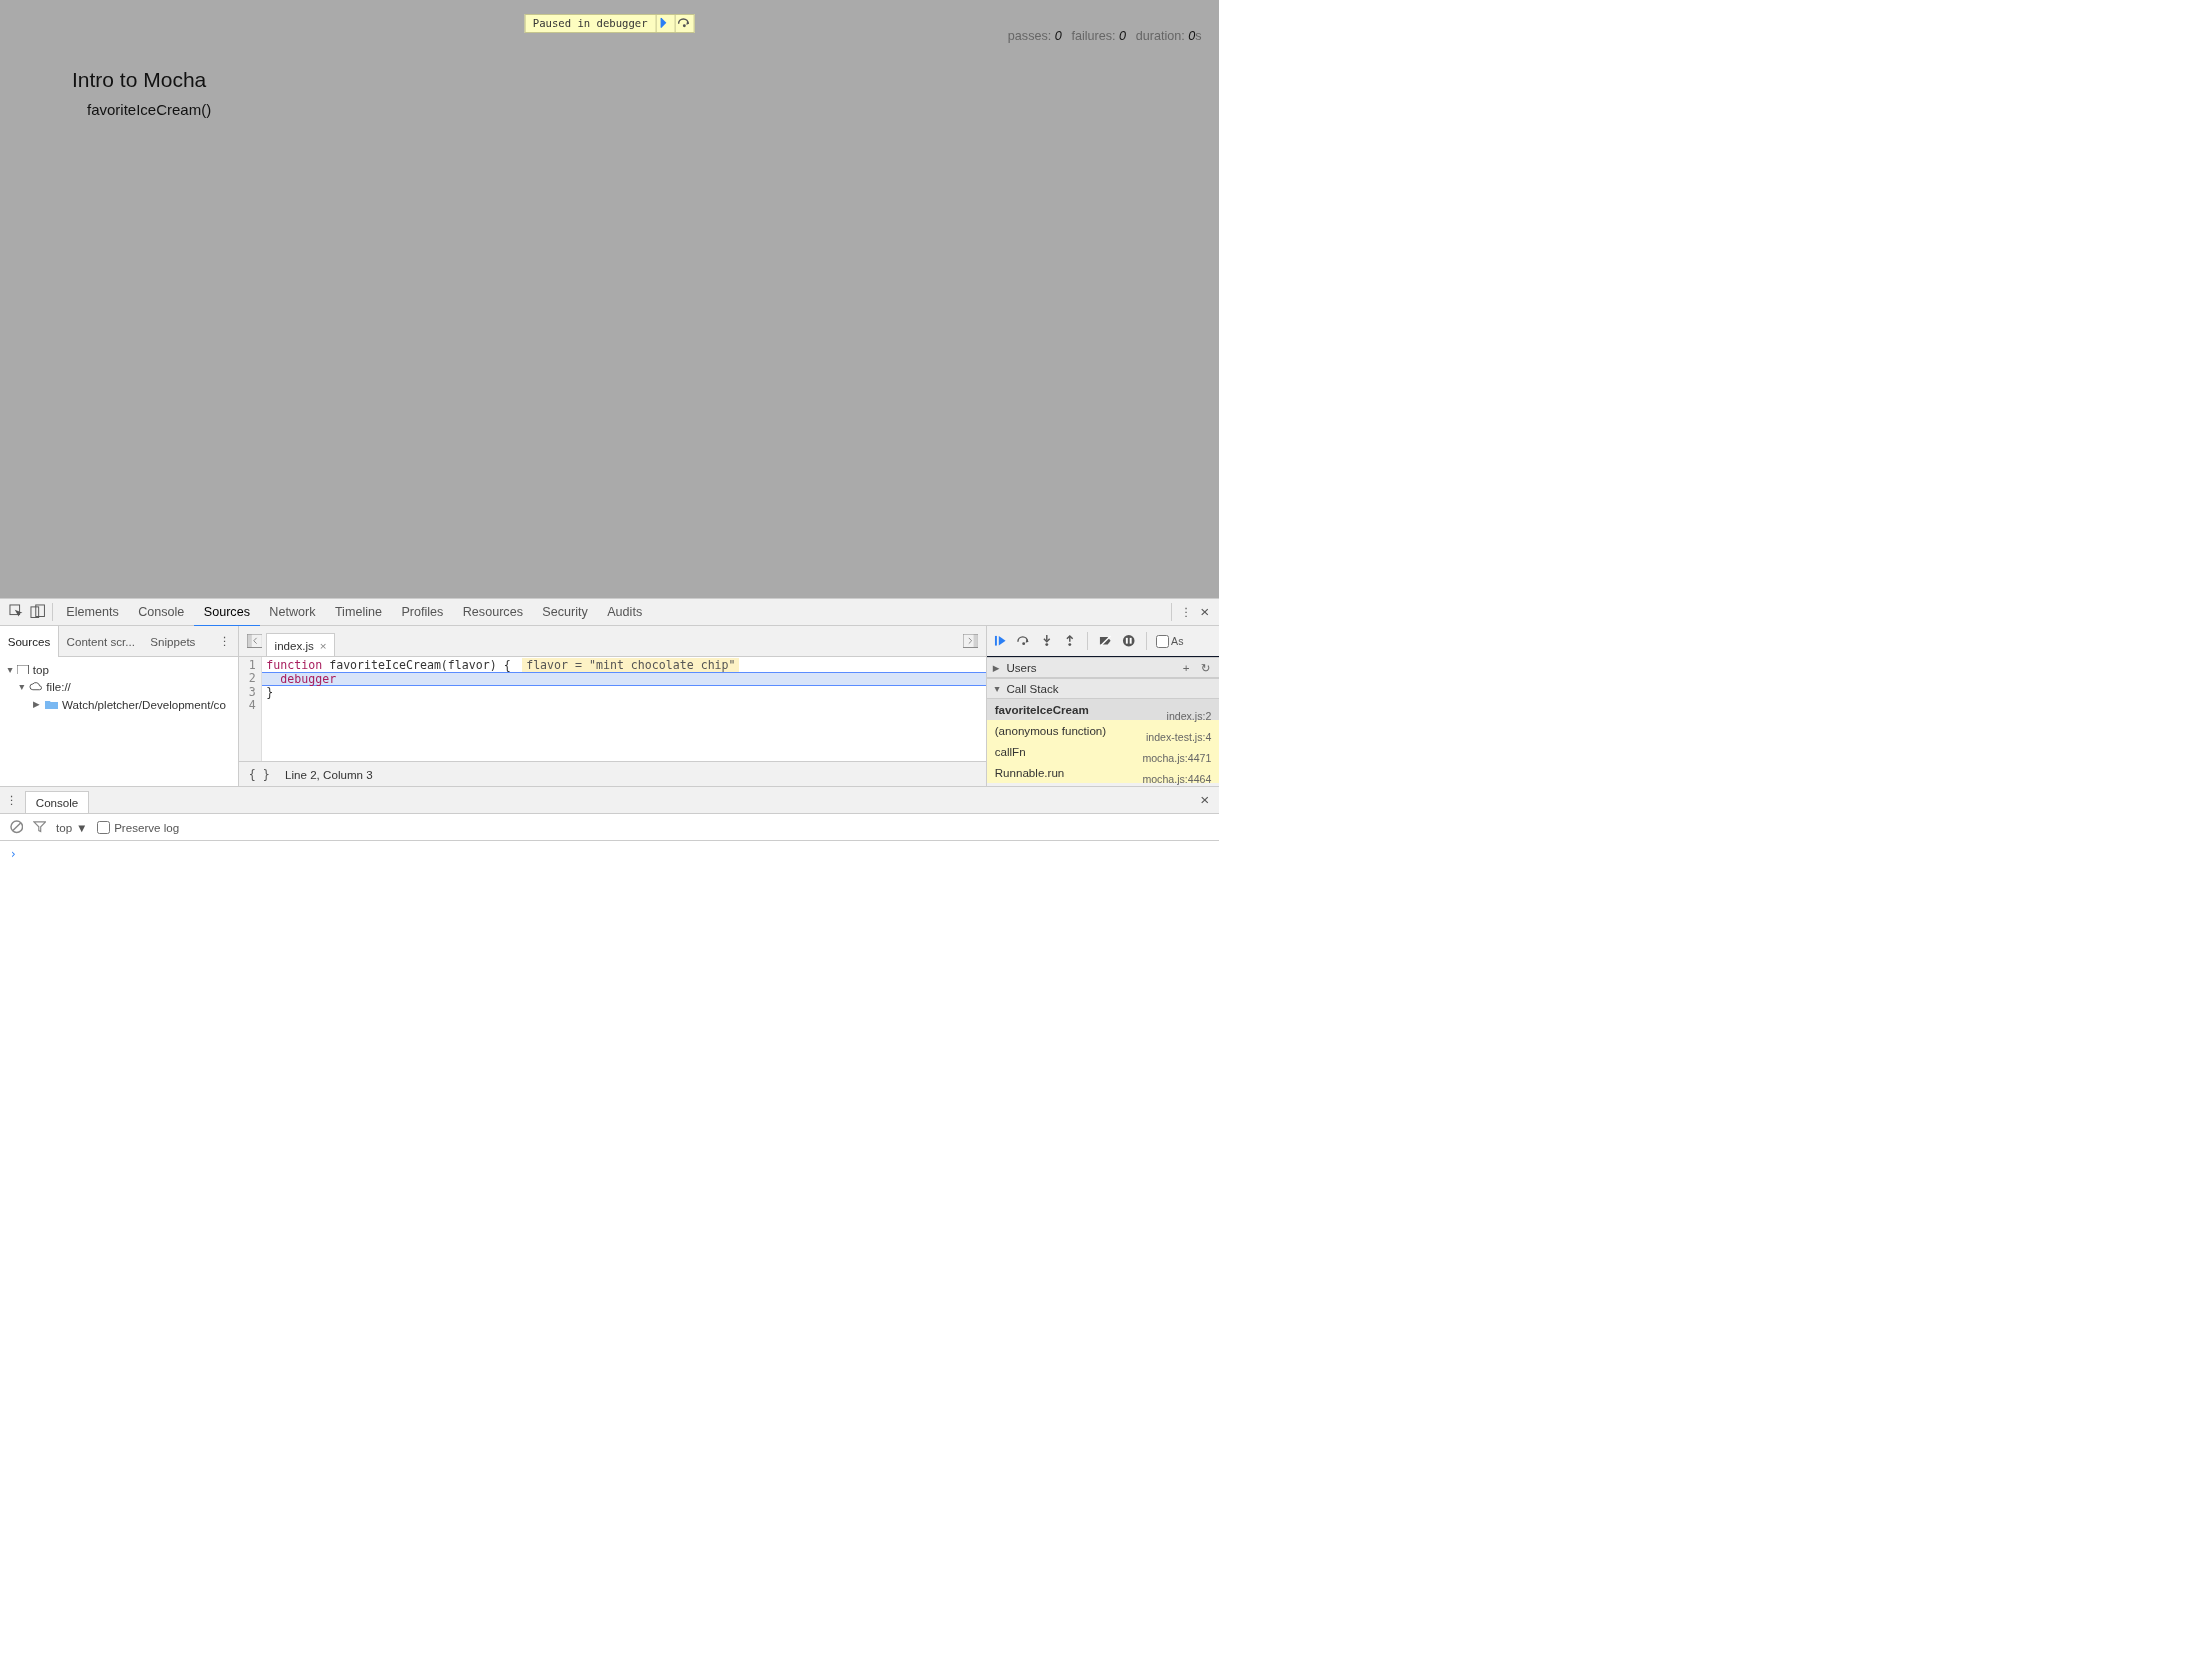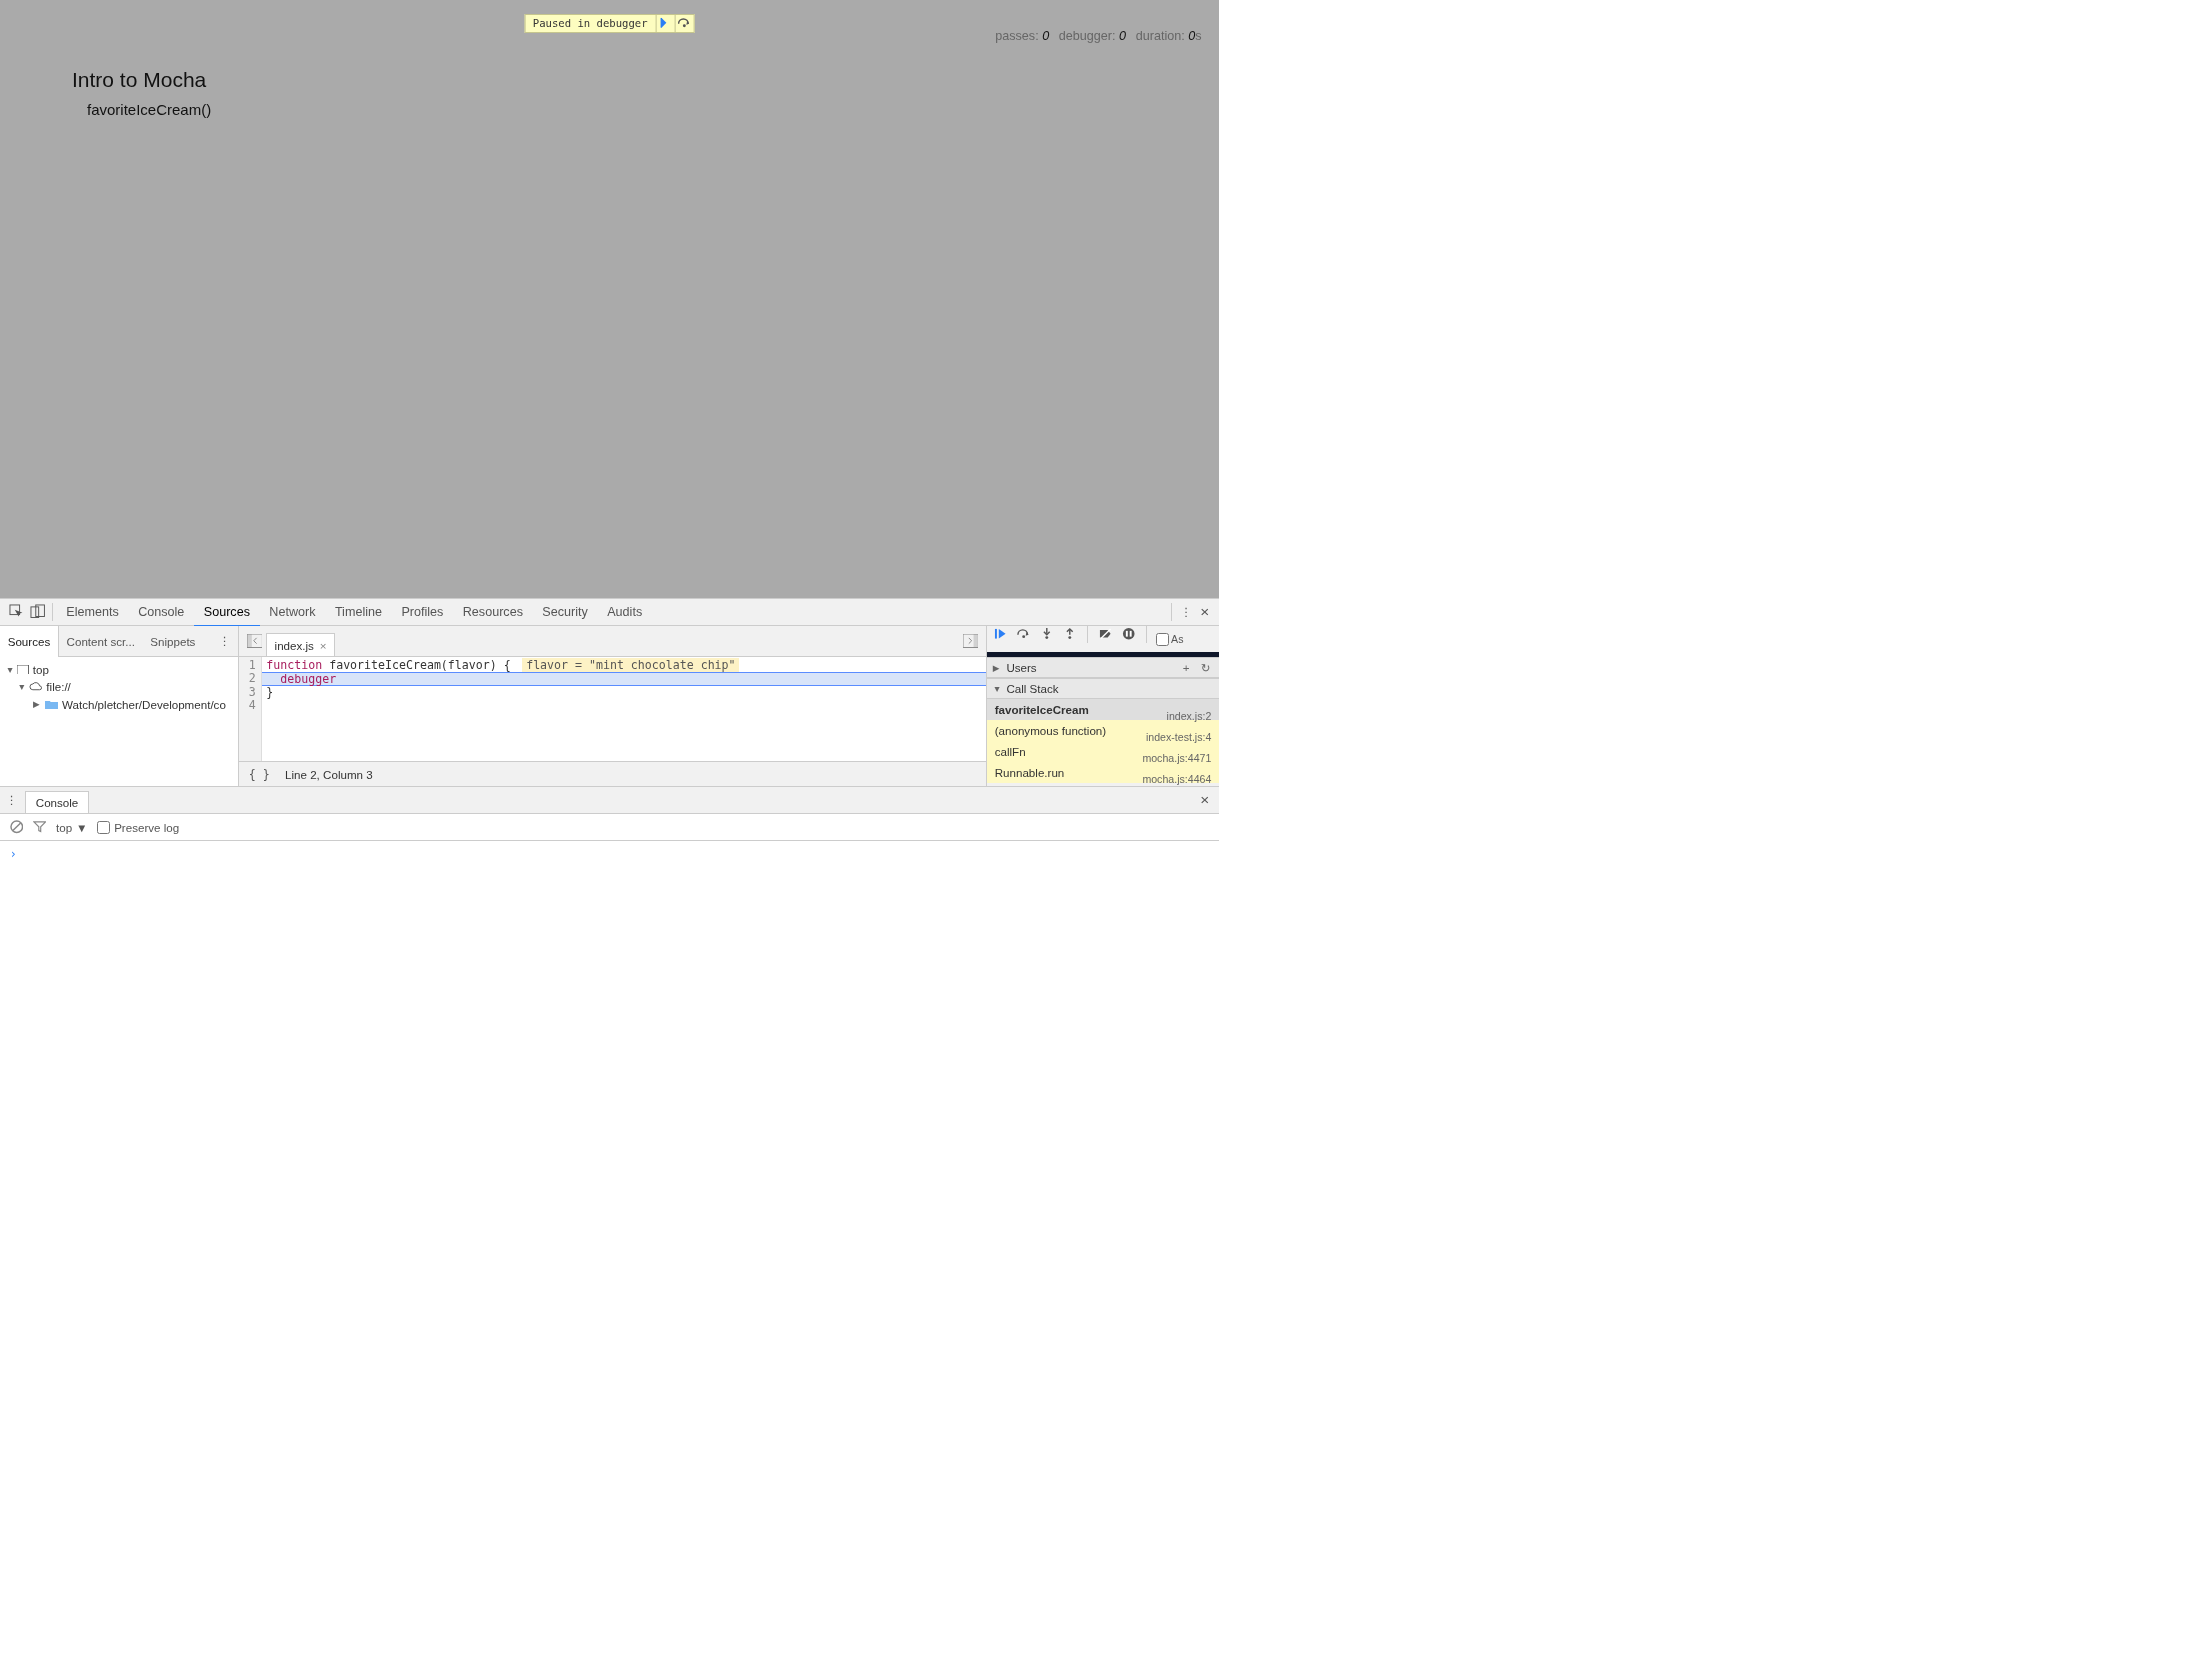--- a/index.html
+++ b/index.html
@@ -91,21 +91,21 @@
 .lines { flex:1; padding-top:1.9px; line-height:13.5px; position:relative; }
 .line { white-space: pre; height:13.5px; padding-left:3.9px; position:relative; }
 .kw { color:#a71d5d; }
 .current-line { background:#d8e4f9; border-top:1px solid #5a8cff; border-bottom:1px solid #5a8cff; height:13.5px; }
 .inline-val { background:#fdf2c5; padding:0 3.9px; margin-left:11.6px; color:#555; }
 .statusbar { height:25px; border-top:1px solid #ccc; background:#f1f1f1; display:flex; align-items:center; padding:0 9.7px; gap:15.4px; font-size:11.6px; color:#333; }
 .statusbar .braces { font-family:monospace; color:#555; }
 
 
 .rightpane { width: 232px; display:flex; flex-direction:column; background:#f1f1f1; }
-.dbgtoolbar { height:31px; border-bottom:5px solid #0f172a; display:flex; padding:0 5.8px; gap:7.7px; }
+.dbgtoolbar { height:31px; border-bottom:1px solid #0f172a; display:flex; align-items:center; padding:0 5.8px; gap:7.7px; }
 .dbgtoolbar .ic { width:15.4px; height:15.4px; display:flex; align-items:center; justify-content:center; cursor:pointer; color:#555; }
 .dbgtoolbar .sep2 { width:1px; height:17.4px; background:#ccc; margin:0 1.9px; }
 .section-header {
   height: 21px; background:#e8e8e8; border-bottom:1px solid #ccc; border-top:1px solid #ccc;
   display:flex; align-items:center; padding:0 5.8px; font-size:11.6px; color:#333; gap:3.9px;
 }
 .section-header .tri2 { font-size:8.7px; color:#666; width:9.7px; }
 .section-header .sp { flex:1; }
 .section-header .hic { width:15.4px; text-align:center; color:#666; cursor:pointer; }
 .stack { background:#fef9c3; }
@@ -141,21 +141,21 @@
     <span class="btn">
       <svg width="13.5" height="11.6" viewBox="0 0 14 12">
           <path d="M1 7a5 5 0 0 1 10 0" fill="none" stroke="#555" stroke-width="1.5"></path>
           <circle cx="7" cy="9" r="1.5" fill="#555"></circle>
           <path d="M10 4l2 3-3 1z" fill="#555"></path>
         </svg>
     </span>
   </div>
   <div class="mocha-stats">
     <span><span>passes:</span> <em>0</em></span>
-    <span><span>debugger:</span> <em>0</em></span>
+    <span><span>failures:</span> <em>0</em></span>
     <span><span>duration:</span> <em>0</em><span>s</span></span>
   </div>
   <div class="mocha-title">Intro to Mocha</div>
   <div class="mocha-sub">favoriteIceCream()</div>
 </div>
 
 <div class="devtools">
   <div class="tabbar">
     <span class="icon-btn">
       <svg width="15.4" height="15.4" viewBox="0 0 16 16">

